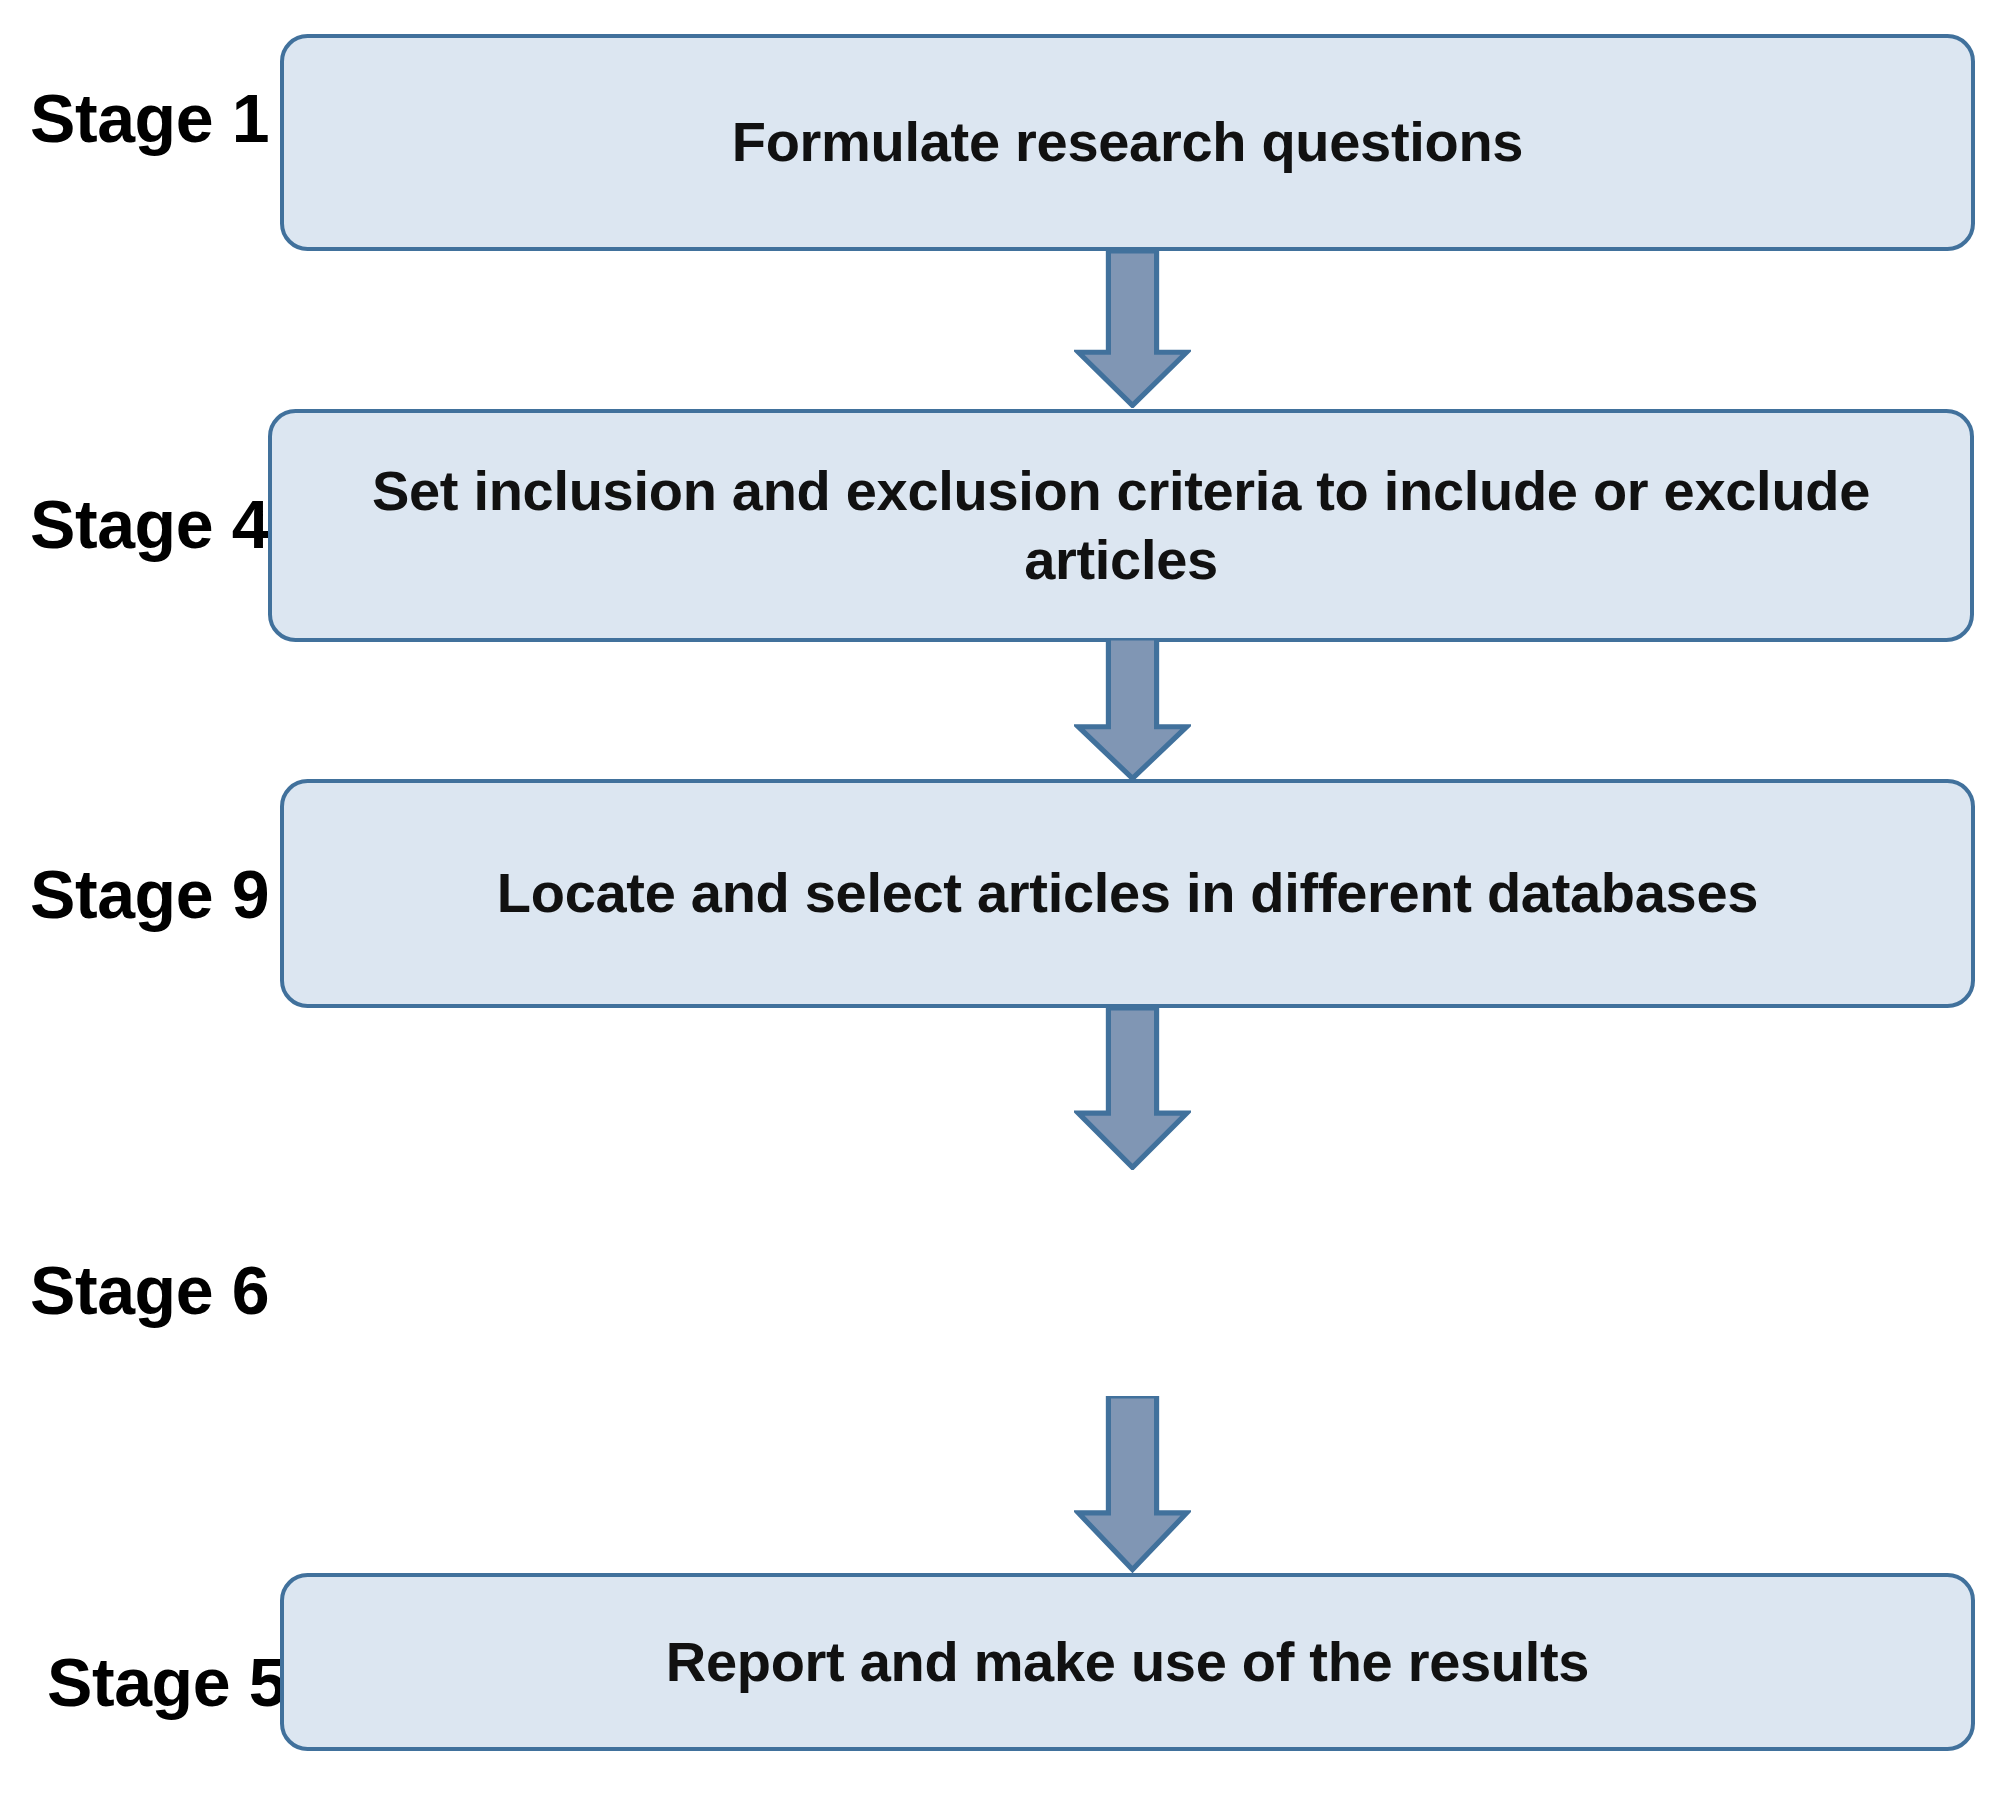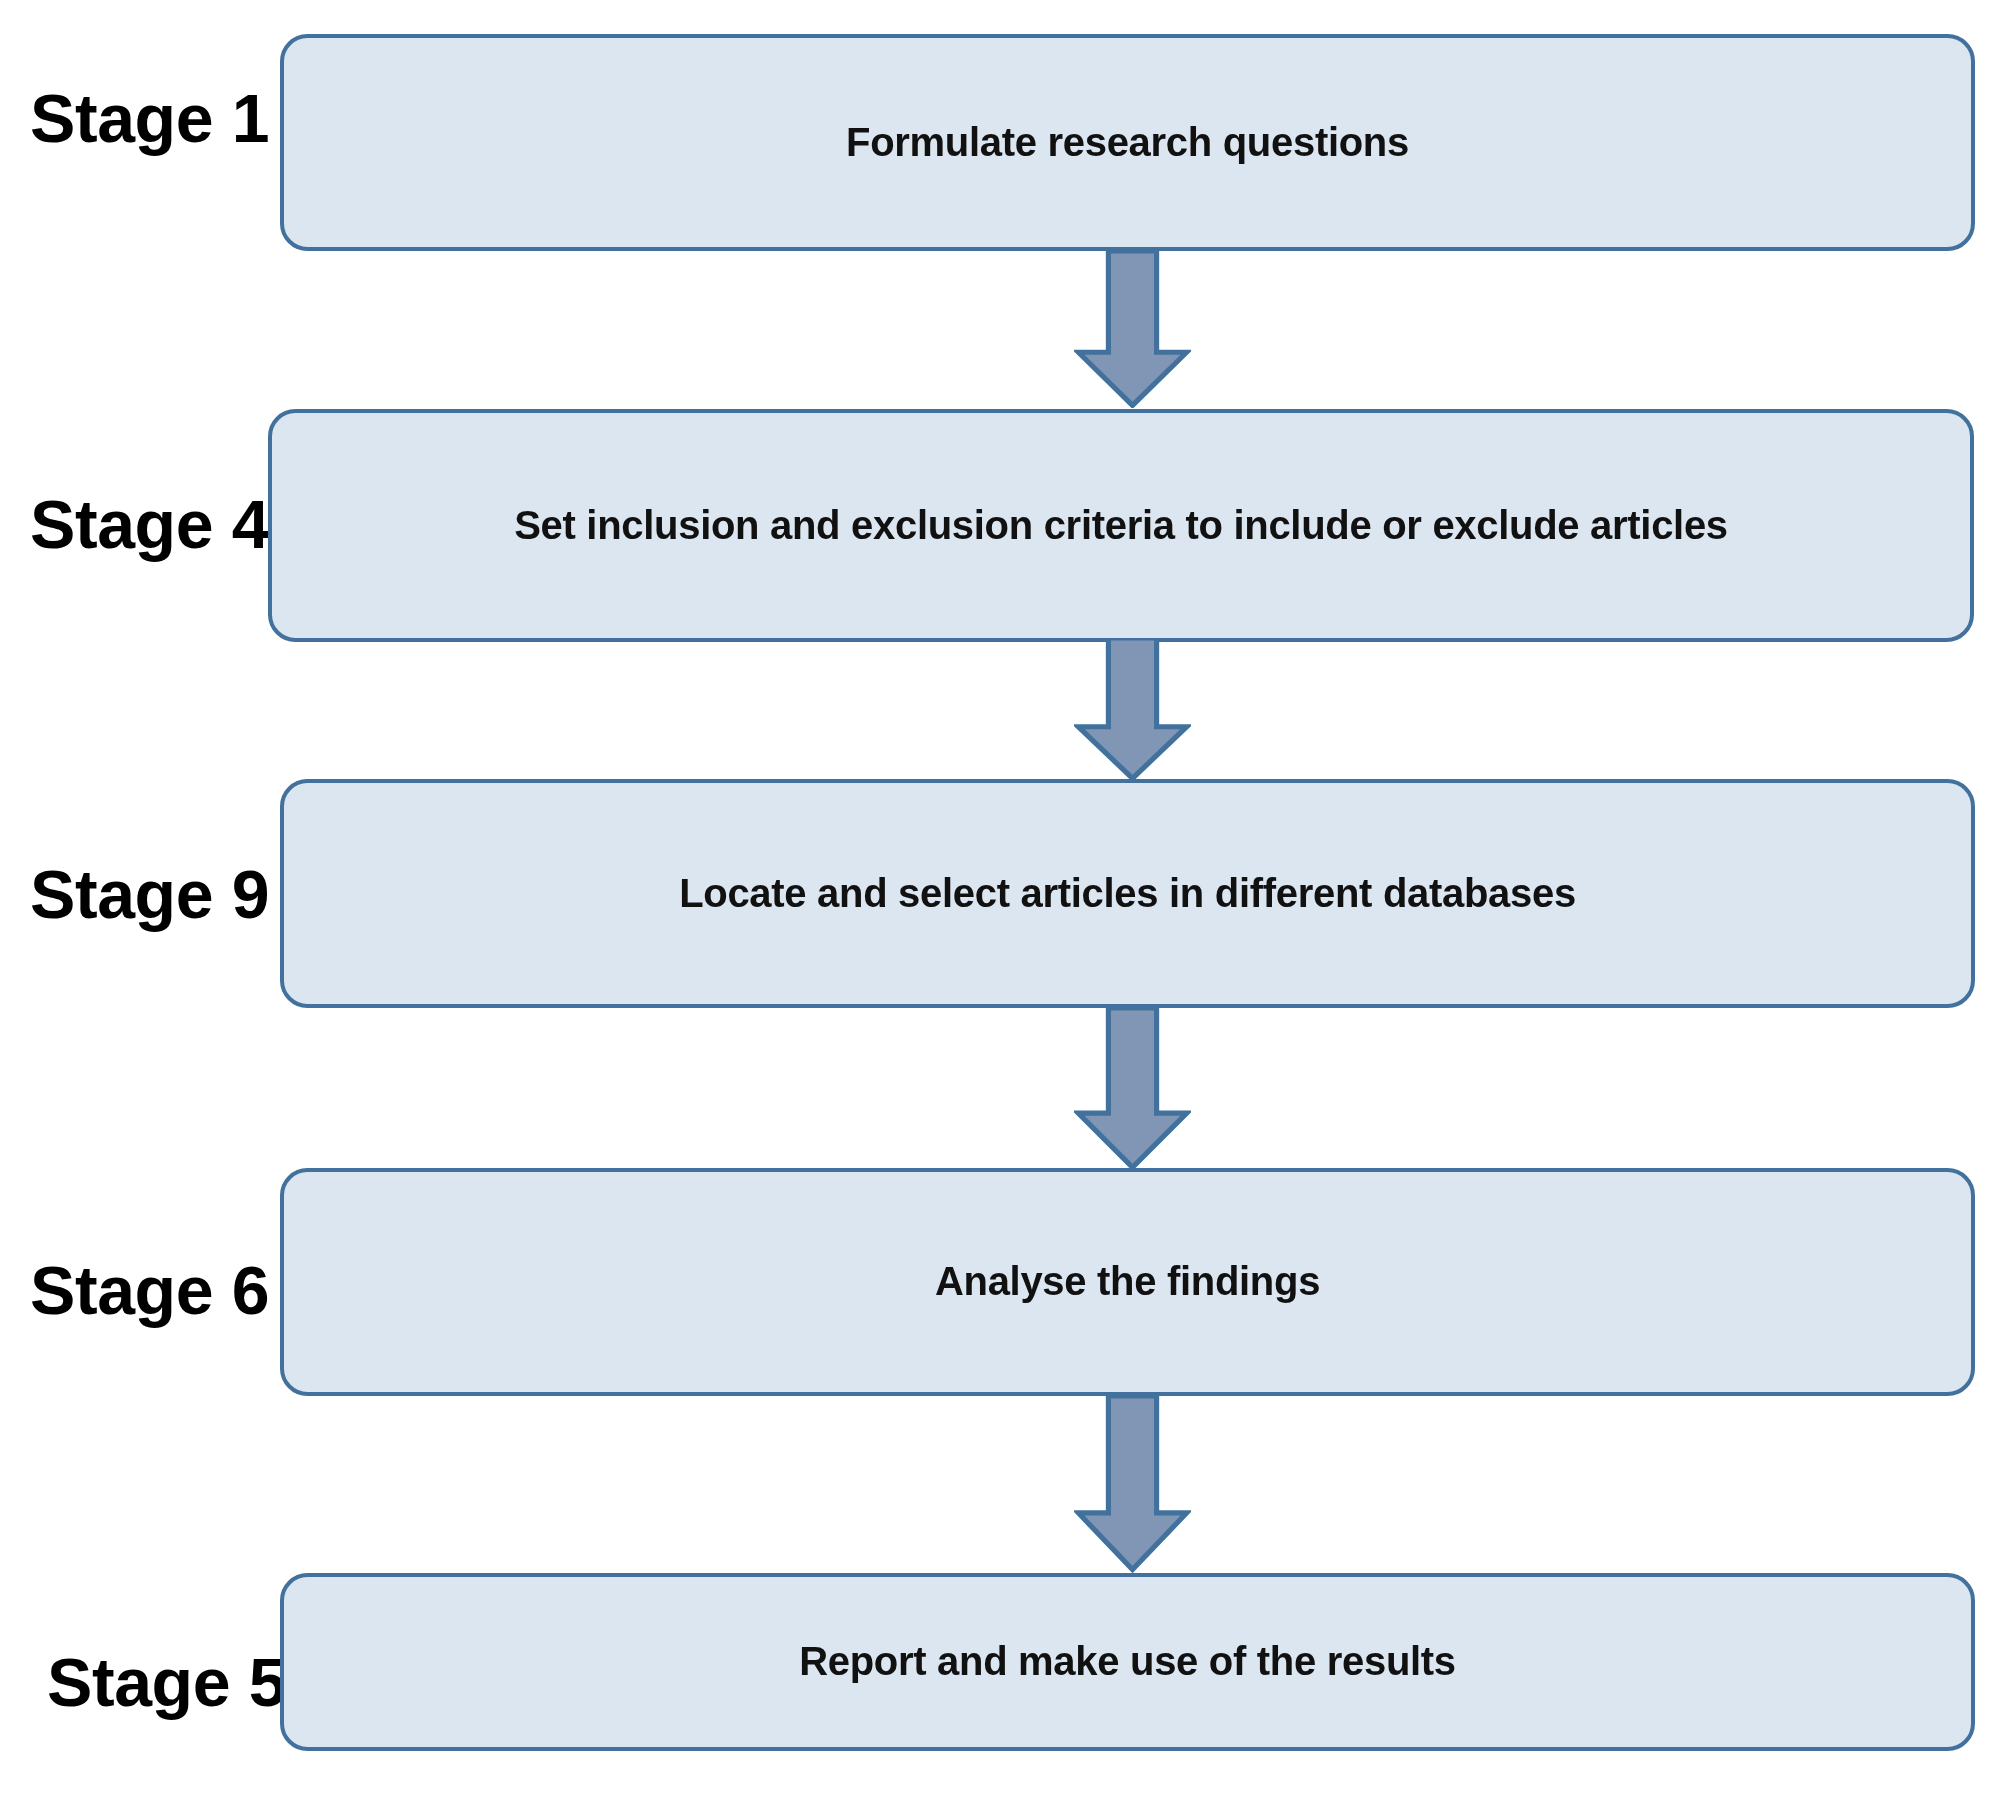--- a/index.html
+++ b/index.html
@@ -47,21 +47,21 @@
     justify-content: center;
     padding: 0 29px;
   }
   .process-box.inset {
     left: 268px;
     width: 1706px;
   }
   .box-text {
     font-family: "Liberation Sans", sans-serif;
     font-weight: bold;
-    font-size: 40px;
+    font-size: 56px;
     line-height: 1.18;
     color: #111111;
     text-align: center;
     letter-spacing: -0.3px;
   }
   .box-text.two-line {
     line-height: 1.22;
   }
 
   
@@ -112,23 +112,20 @@
   </div>
 
   <div class="arrow-connector" style="top:1008px; height:162px;">
     <svg viewBox="0 0 136 188" preserveAspectRatio="none" aria-hidden="true">
       <path d="M 40 0 L 96 0 L 96 122 L 131 122 L 68 185 L 5 122 L 40 122 Z" fill="#8096b4" stroke="#41719c" stroke-width="6" stroke-linejoin="miter"></path>
     </svg>
   </div>
 
   <div class="stage-label" style="left:30px; top:1256px;">Stage 6</div>
 
-  <div class="process-box" style="top:1168px; height:228px;">
-    <div class="box-text">Analyse the findings</div>
-  </div>
 
   <div class="arrow-connector" style="top:1396px; height:177px;">
     <svg viewBox="0 0 136 206" preserveAspectRatio="none" aria-hidden="true">
       <path d="M 40 0 L 96 0 L 96 136 L 131 136 L 68 202 L 5 136 L 40 136 Z" fill="#8096b4" stroke="#41719c" stroke-width="6" stroke-linejoin="miter"></path>
     </svg>
   </div>
 
   <div class="stage-label" style="left:47px; top:1648px;">Stage 5</div>
 
   <div class="process-box" style="top:1573px; height:178px;">

